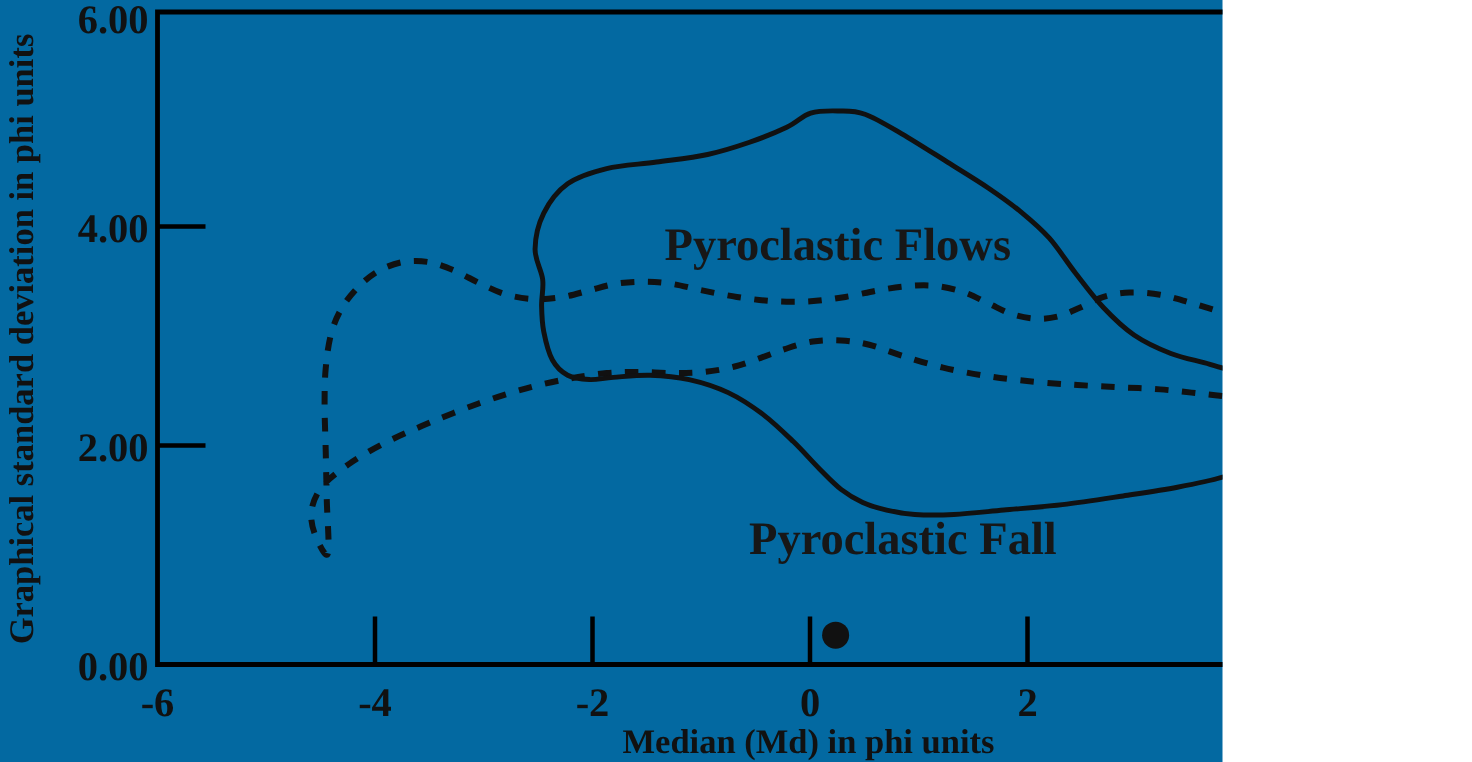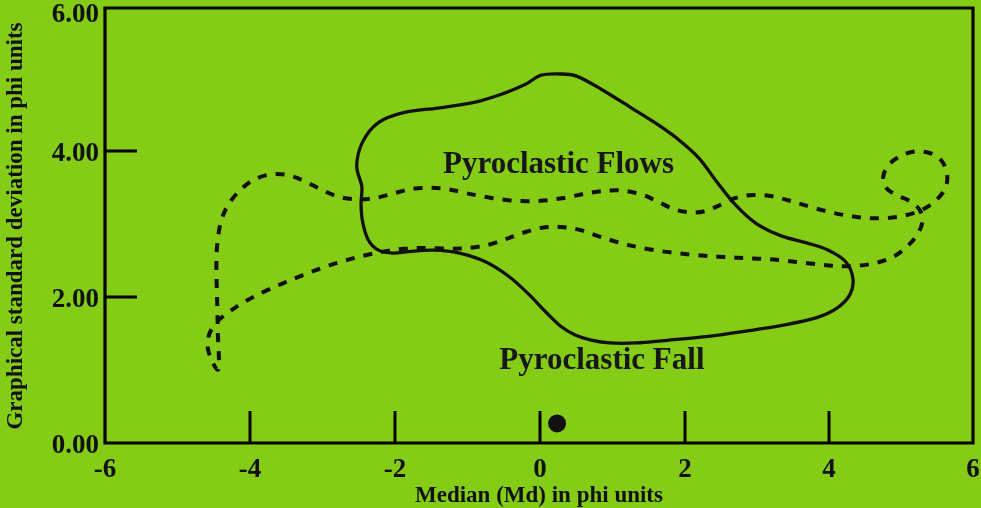--- a/index.html
+++ b/index.html
@@ -6,23 +6,23 @@
   html, body {
     margin: 0;
     padding: 0;
     background: #ffffff;
   }
   body {
     font-family: "Liberation Serif", "DejaVu Serif", serif;
   }
   #figure {
     position: relative;
-    width: 981px;
+    width: 815px;
     height: 508px;
-    background: #84cc16;
+    background: #0369a1;
     overflow: hidden;
   }
   #plot-svg {
     position: absolute;
     left: 0;
     top: 0;
     width: 981px;
     height: 508px;
     display: block;
   }

